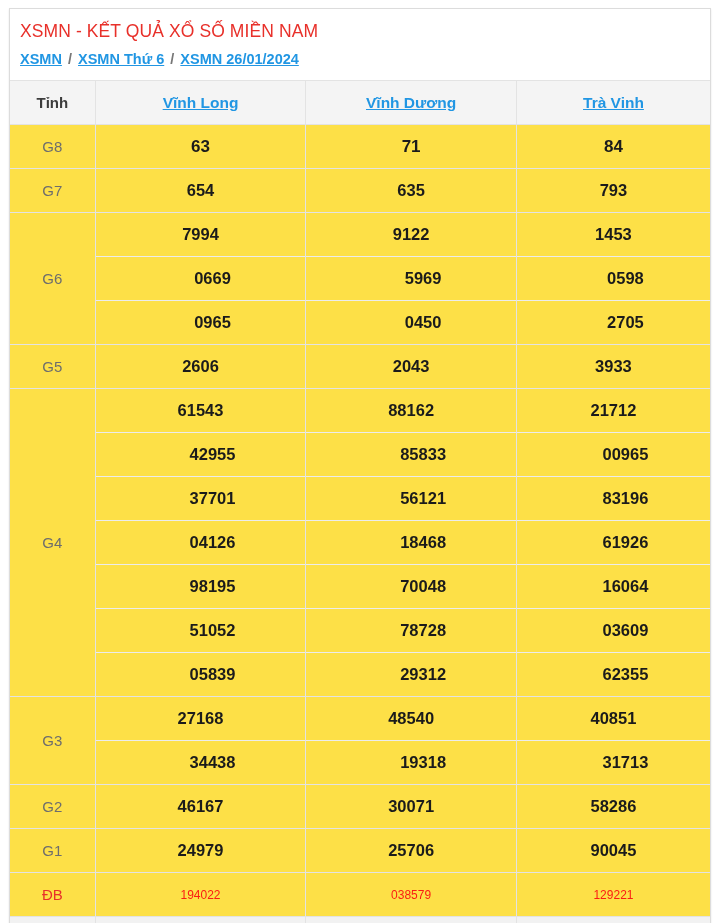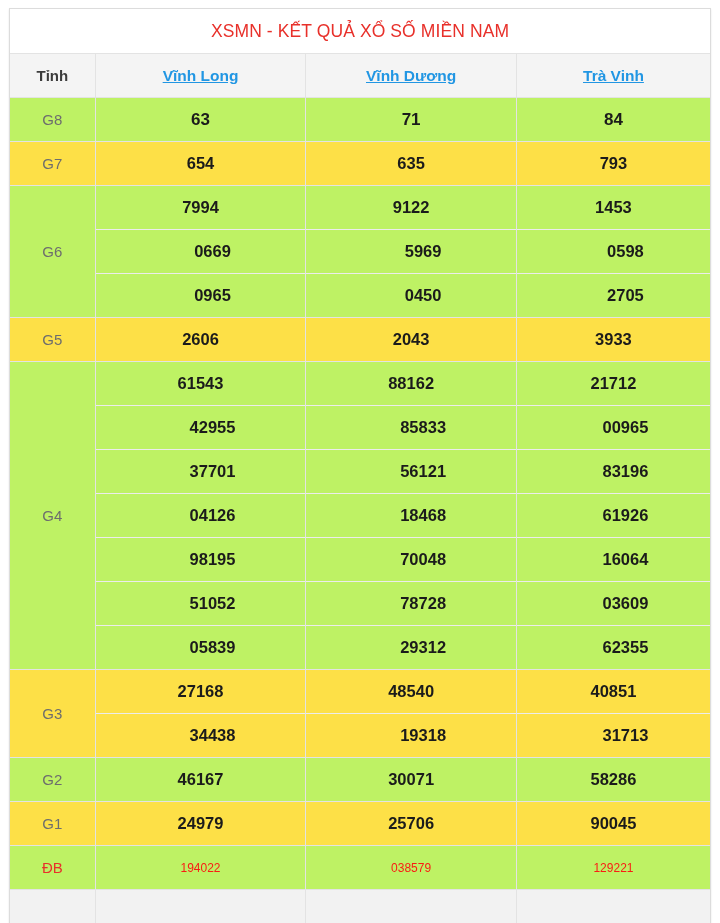--- a/index.html
+++ b/index.html
@@ -22,21 +22,21 @@
   }
   .card {
     border: 1px solid #dcdcdc;
     border-bottom: none;
     background: #ffffff;
     box-shadow: 0 1px 2px rgba(0,0,0,0.10);
     box-sizing: border-box;
   }
   .card-header {
     padding: 10px 10px 10px 10px;
-    text-align: center;
+    text-align: left;
     background: #ffffff;
   }
   .title {
     color: #e8302a;
     font-size: 17.5px;
     font-weight: 400;
     line-height: 24px;
     letter-spacing: 0.1px;
   }
   .breadcrumb {
@@ -102,21 +102,21 @@
     font-size: 15px;
   }
   td.num {
     color: #1b1b1b;
     font-weight: bold;
     font-size: 16.5px;
   }
   tr.g8 td.num { font-size: 17px; }
 
   tr.shaded td { background: #fde047; }
-  tr.plain  td { background: #bef264; }
+  tr.plain  td { background: #fde047; }
 
   tr.inner-row td.num { border-top: 1px solid #ececec; padding-left: 24px; }
   tr.group-start td { border-top: 1px solid #e3e3e3; }
 
   td.db-label { color: #e8302a; font-weight: normal; font-size: 15px; }
   td.db-num { color: #fa1c13; font-weight: normal; font-size: 12px; }
 
   .tail-row td {
     height: 18px;
     background: #f2f2f2;
@@ -125,20 +125,27 @@
   }
 </style>
 </head>
 <body>
 
 <div class="page">
   <div class="card">
 
     <div class="card-header">
       <div class="title">XSMN - KẾT QUẢ XỔ SỐ MIỀN NAM</div>
+      <div class="breadcrumb">
+        <a href="#">XSMN</a>
+        <span class="sep">/</span>
+        <a href="#">XSMN Thứ 6</a>
+        <span class="sep">/</span>
+        <a href="#">XSMN 26/01/2024</a>
+      </div>
     </div>
 
     <table class="results">
       <colgroup>
         <col class="c0">
           <col class="c1">
           <col class="c2">
           <col class="c3">
       </colgroup>
       <thead>

